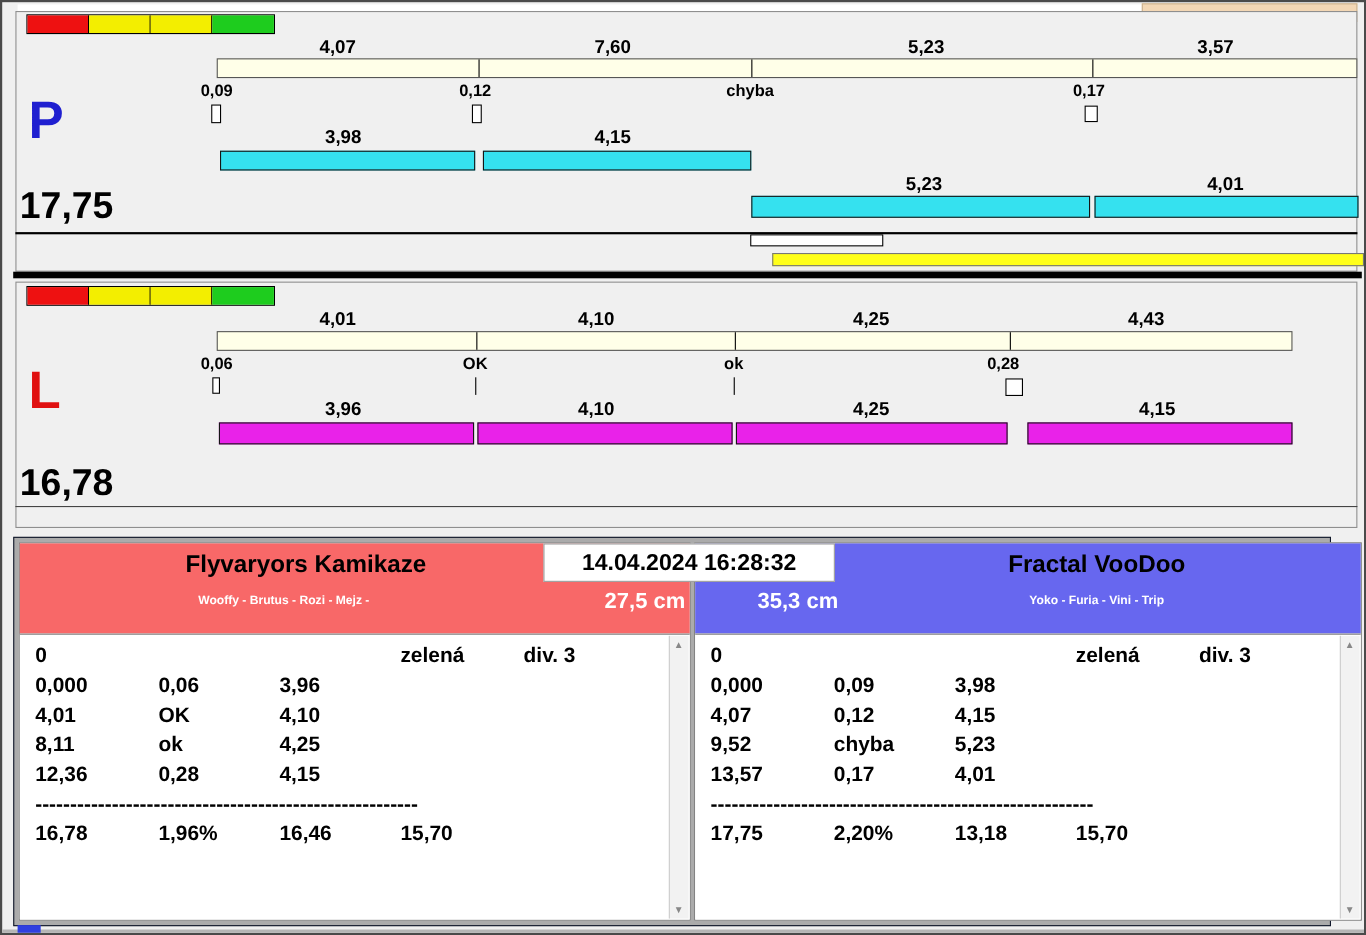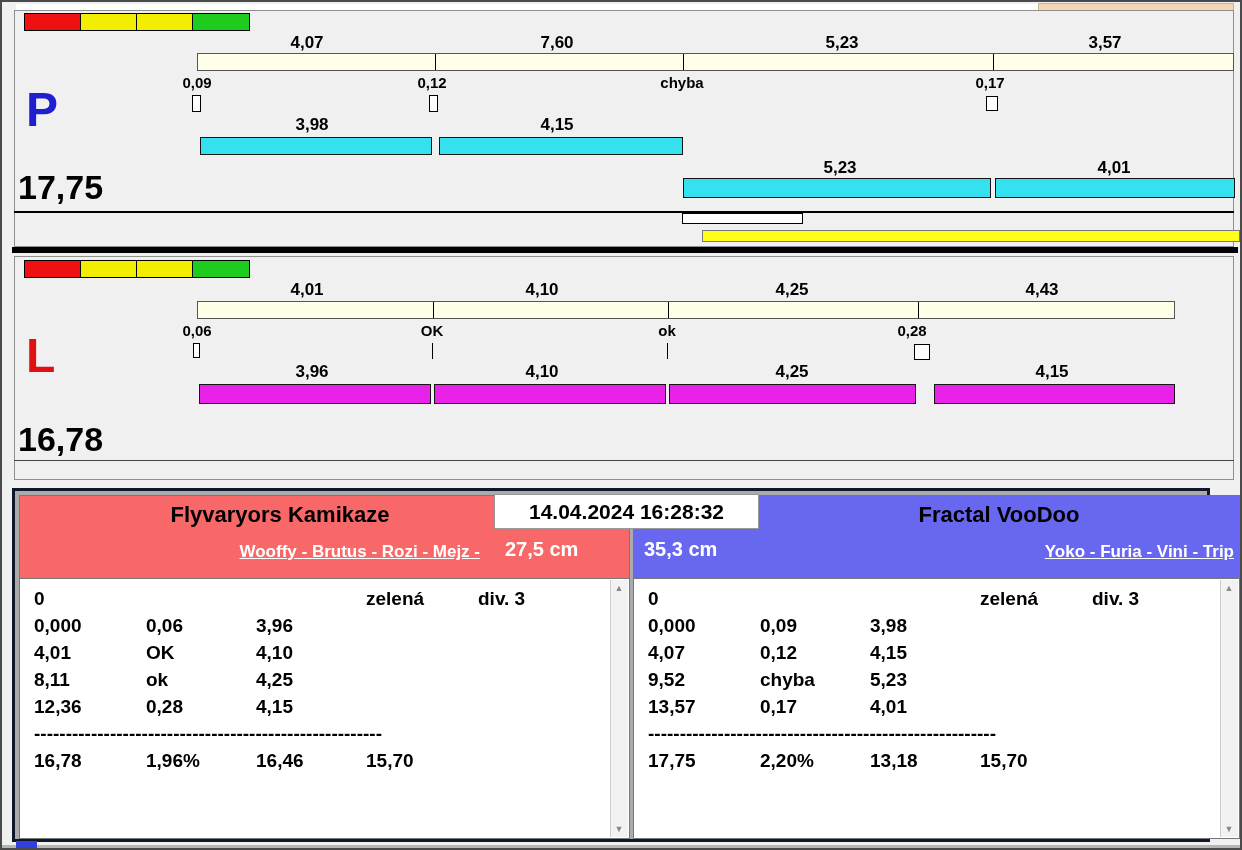--- a/index.html
+++ b/index.html
@@ -13,28 +13,28 @@
   .mk{position:absolute;width:90px;text-align:center;font-weight:bold;font-size:15px;color:#000;}
   .cream{position:absolute;background:#ffffe8;border:1px solid #555;box-sizing:border-box;}
   .cdiv{position:absolute;top:0;width:1px;height:16px;background:#000;}
   .tick{position:absolute;width:1px;background:#000;}
   .wbox{position:absolute;background:#fff;border:1px solid #000;box-sizing:border-box;}
   .cy{position:absolute;background:#35e1ef;border:1px solid #151515;box-sizing:border-box;}
   .mg{position:absolute;background:#e922e9;border:1px solid #151515;box-sizing:border-box;}
   .big-letter{position:absolute;font-size:48px;font-weight:bold;line-height:1;}
   .total{position:absolute;font-size:34px;font-weight:bold;color:#000;line-height:1;}
   .hline{position:absolute;background:#000;}
-  .bottom-sec{position:absolute;left:10px;top:486px;width:1198px;height:354px;background:#ababab;border:3px solid #0f172a;box-sizing:border-box;}
+  .bottom-sec{position:absolute;left:10px;top:486px;width:1198px;height:354px;background:#ababab;border:1px solid #0f172a;box-sizing:border-box;}
   .team{position:absolute;top:4px;height:344px;border:1px solid #777;box-sizing:border-box;background:#fff;}
   .thead{position:absolute;left:0;top:0;right:0;height:82px;}
   .thead.red{background:#f86868;}
   .thead.blue{background:#6767ef;}
   .ttitle{position:absolute;top:6px;font-size:22px;font-weight:bold;color:#000;text-align:center;}
-  .tsub{position:absolute;top:46px;font-size:17px;font-weight:bold;color:#fff;text-align:right;text-decoration:underline;}
-  .theight{position:absolute;top:42px;font-size:20px;font-weight:bold;color:#fff;text-align:left;}
+  .tsub{position:absolute;top:46px;font-size:11px;font-weight:bold;color:#fff;text-align:center;}
+  .theight{position:absolute;top:42px;font-size:20px;font-weight:bold;color:#fff;text-align:right;}
   .tbody{position:absolute;left:0;top:82px;right:0;bottom:0;background:#fff;border-top:1px solid #777;}
   .rows{position:absolute;left:14px;top:6px;right:22px;}
   .trow{display:grid;grid-template-columns:112px 110px 110px 112px 1fr;height:27px;line-height:27px;font-size:19px;font-weight:bold;color:#000;white-space:nowrap;}
   .trow span{overflow:visible;}
   .sbar{position:absolute;top:1px;right:1px;bottom:1px;width:17px;background:#f2f2f2;border-left:1px solid #ccc;}
   .sarrow{position:absolute;left:0;width:16px;height:16px;font-size:9px;color:#888;text-align:center;line-height:16px;}
   .ts-box{position:absolute;left:492px;top:492px;width:263px;height:33px;background:#fff;border:1px solid #999;font-size:21px;font-weight:bold;color:#000;text-align:center;line-height:33px;}
   .divider{position:absolute;left:10px;top:245px;width:1226px;height:6px;background:#000;}
 </style>
 </head>

